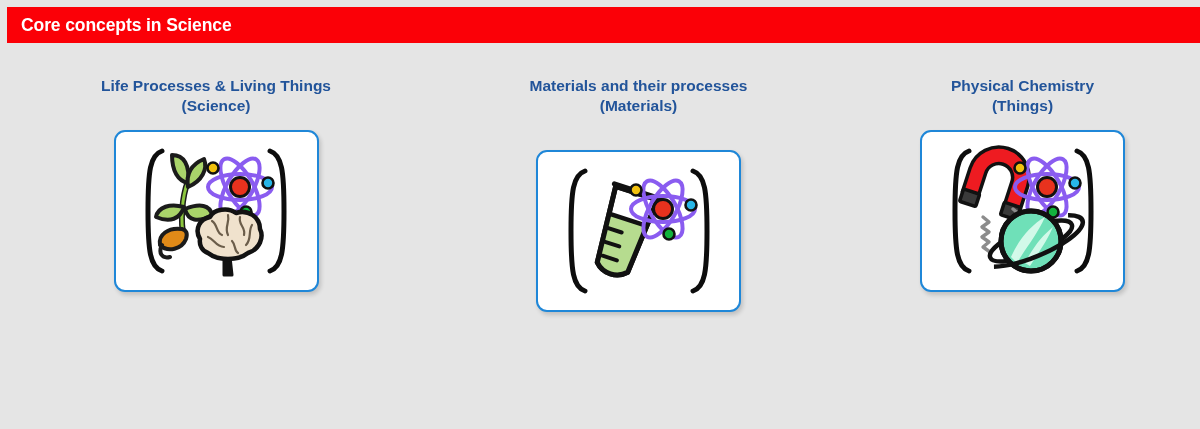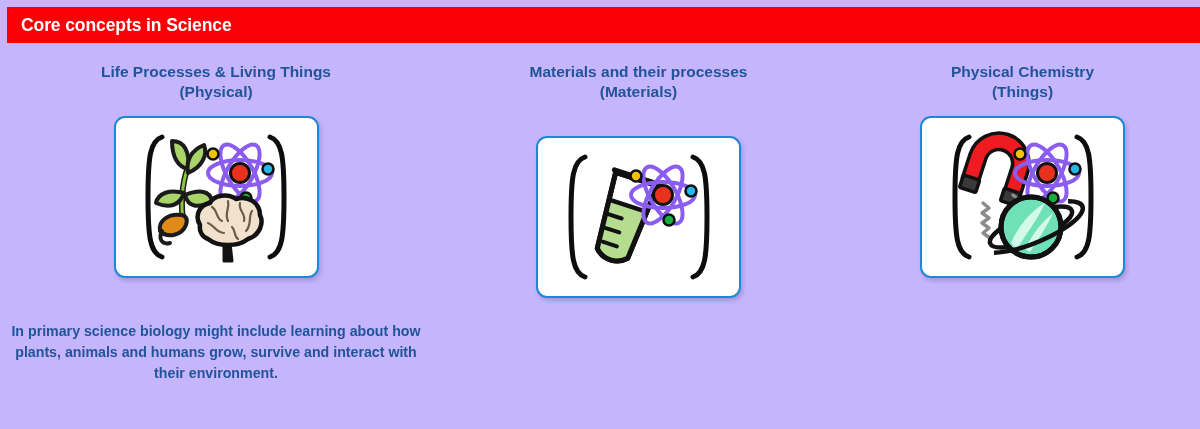--- a/index.html
+++ b/index.html
@@ -10,21 +10,21 @@
   body {
     width: 1200px;
     height: 429px;
     font-family: "Liberation Sans", sans-serif;
     overflow: hidden;
   }
   .page {
     position: relative;
     width: 1200px;
     height: 429px;
-    background: #c4b5fd;
+    background: #e5e5e5;
   }
 
   
   .header-bar {
     position: absolute;
     left: 7px;
     top: 7px;
     width: 1193px;
     height: 36px;
     background: #fb0007;
@@ -37,21 +37,21 @@
     font-weight: bold;
     letter-spacing: -0.1px;
     padding-left: 14px;
     white-space: nowrap;
   }
 
   
   .columns {
     position: absolute;
     left: 0;
-    top: 62px;
+    top: 76px;
     width: 1200px;
     display: flex;
   }
   .col {
     display: flex;
     flex-direction: column;
     align-items: center;
   }
   .col-bio      { width: 432px; }
   .col-chem     { width: 413px; gap: 20px; }
@@ -103,21 +103,21 @@
 
   <div class="header-bar">
     <div class="header-title">Core concepts in Science</div>
   </div>
 
   <div class="columns">
 
     <div class="col col-bio">
       <div class="col-heading">
         <span>Life Processes &amp; Living Things</span><br>
-        <span>(Physical)</span>
+        <span>(Science)</span>
       </div>
 
       <div class="icon-card">
         <svg width="176" height="140" viewBox="0 0 176 140">
 
           <path d="M34 10 C 22 14, 20 30, 20 70 C 20 110, 22 126, 34 130" fill="none" stroke="#0d0d0d" stroke-width="5" stroke-linecap="round"></path>
           <path d="M142 10 C 154 14, 156 30, 156 70 C 156 110, 154 126, 142 130" fill="none" stroke="#0d0d0d" stroke-width="5" stroke-linecap="round"></path>
 
           <g>
             <path d="M56 97 C 52 80, 54 56, 60 40" fill="none" stroke="#1b1b1b" stroke-width="6" stroke-linecap="round"></path>
@@ -152,21 +152,20 @@
               <path d="M100 74 C 102 82, 96 86, 100 94"></path>
               <path d="M112 76 C 110 84, 118 86, 116 94"></path>
               <path d="M124 84 C 120 90, 124 98, 118 104"></path>
               <path d="M80 96 C 86 98, 88 106, 96 106"></path>
               <path d="M104 100 C 108 104, 106 110, 110 112"></path>
             </g>
           </g>
         </svg>
       </div>
 
-      <p class="col-body body-bio">In primary science biology might include learning about how plants, animals and humans grow, survive and interact with their environment.</p>
     </div>
 
     <div class="col col-chem">
       <div class="col-heading">
         <span>Materials and their processes</span><br>
         <span>(Materials)</span>
       </div>
 
       <div class="icon-card">
         <svg width="176" height="140" viewBox="0 0 176 140">

